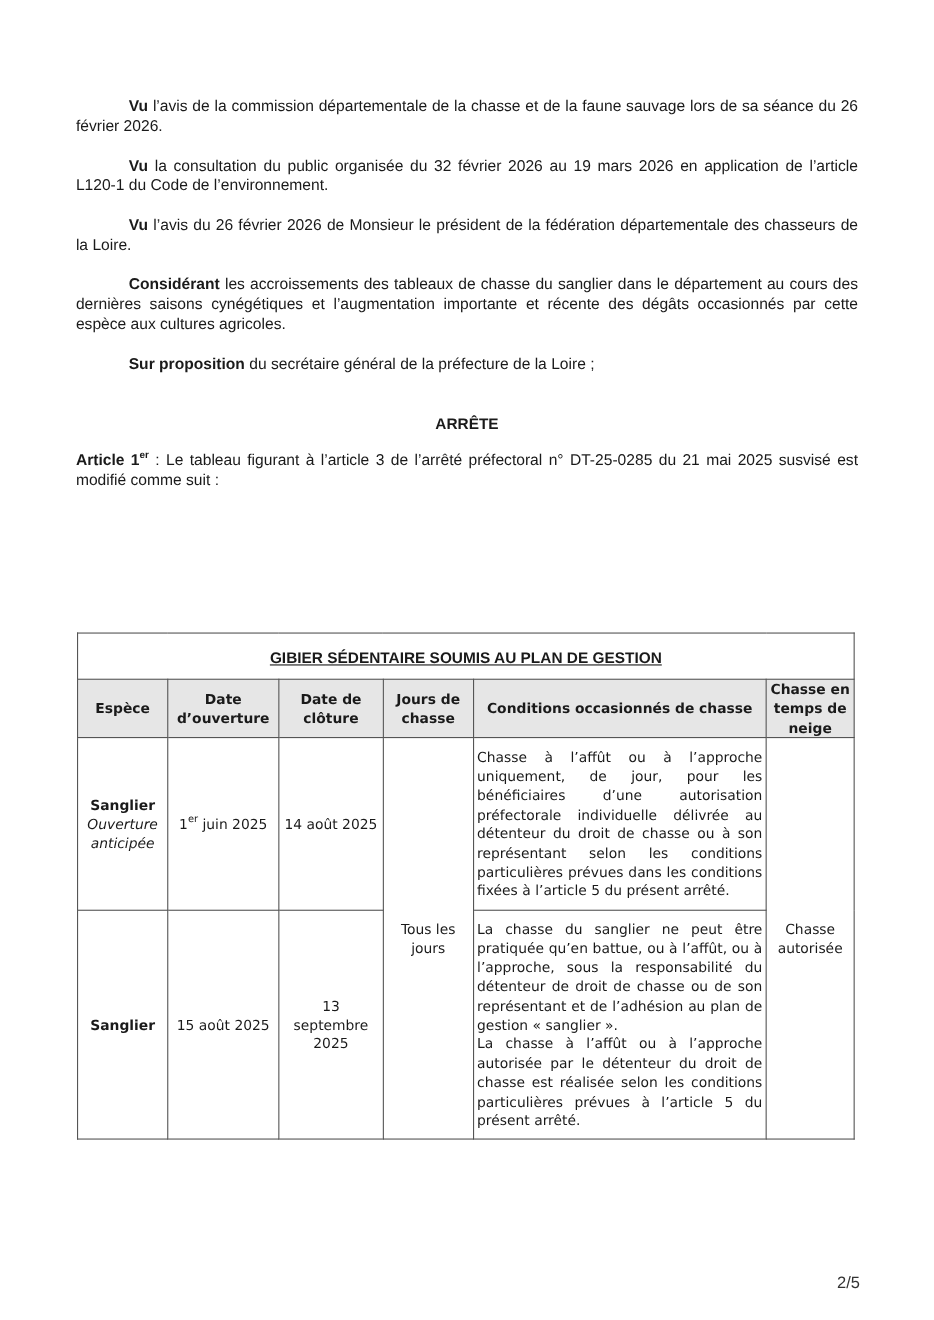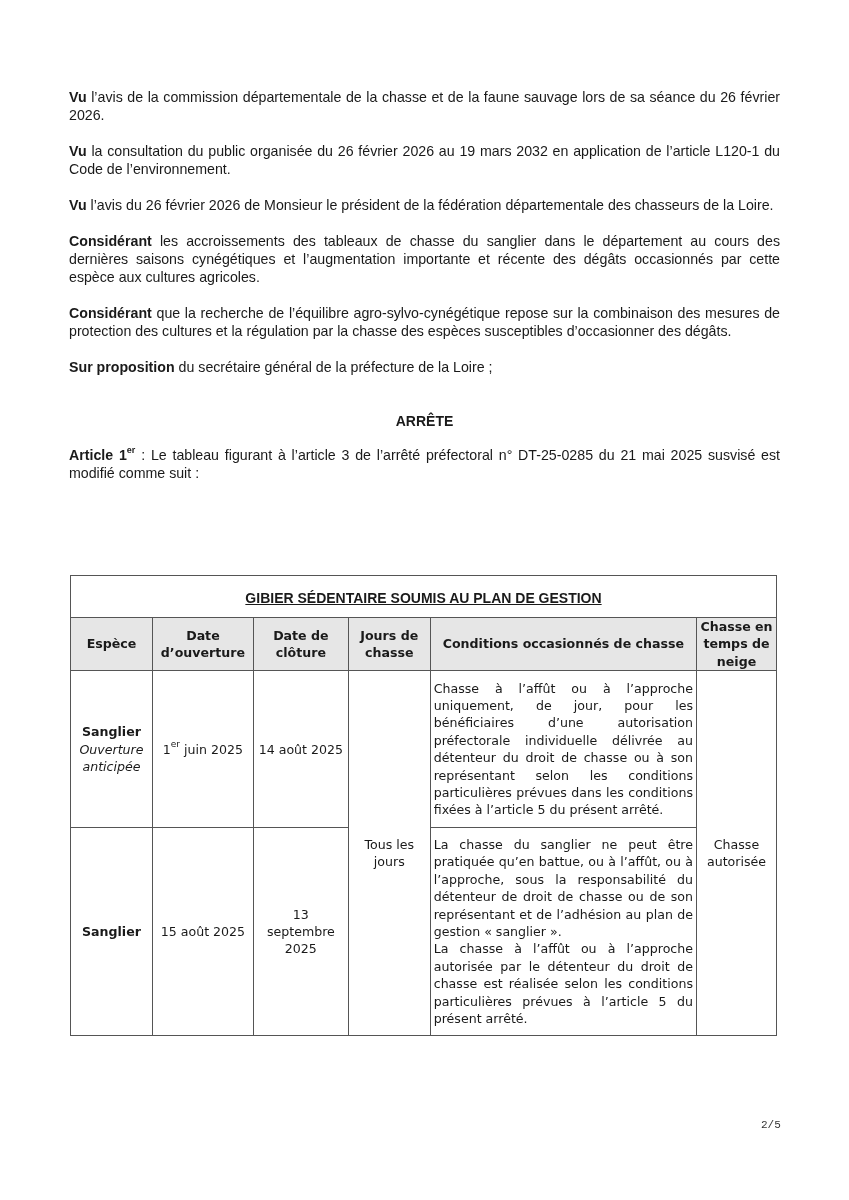--- a/index.html
+++ b/index.html
@@ -2,48 +2,47 @@
 <html><head>
   <meta charset="utf-8">
   <style>
     html, body { margin: 0; padding: 0; background: #ffffff; }
     body {
       width: 849px; height: 1200px; position: relative; overflow: hidden;
       font-family: "Liberation Sans", sans-serif; color: #1a1a1a;
     }
     .page { position: absolute; left: 69px; top: 88px; width: 711px; font-size: 14.2px; line-height: 18px; }
     .para { margin: 0 0 18px 0; text-align: justify; }
-    .para b { font-weight: bold; }
+    .para b { font-weight: bold; margin-left: 48px; }
     .arrete { text-align: center; font-weight: bold; margin: 36px 0 16px 0; font-size: 14px; }
     .article { margin: 0 0 17px 0; text-align: justify; }
     sup { font-size: 9px; line-height: 0; position: relative; top: -1px; vertical-align: super; }
     table.gibier {
       position: absolute; left: 70px; top: 575px; width: 707px;
       border-collapse: collapse; font-family: "DejaVu Sans", sans-serif; font-size: 12.6px; line-height: 17.4px;
       border: 1.5px solid #555;
     }
     table.gibier td, table.gibier th { border: 1px solid #555; padding: 0 3px; vertical-align: middle; }
     .title-cell { text-align: center; font-weight: bold; height: 37px; padding-top: 4px !important; }
     .title-cell span { text-decoration: underline; font-family: "Liberation Sans", sans-serif; font-size: 14px; }
     th.h { background: #e6e6e6; font-weight: bold; text-align: center; height: 52px; }
     td.c { text-align: center; }
     td.cond { text-align: justify; vertical-align: top; padding: 0 4px; }
     td.top { vertical-align: top; }
     .italic { font-style: italic; }
-    .pagenum { position: absolute; left: 761px; top: 1119px; font-size: 11px; color: #333; font-family: Liberation Mono, monospace; }
+    .pagenum { position: absolute; left: 761px; top: 1158px; font-size: 15px; color: #333; font-family: Liberation Sans, sans-serif; }
   </style>
 </head>
 <body>
 
 <div class="page">
   <p class="para"><b>Vu</b><span> l’avis de la commission départementale de la chasse et de la faune sauvage lors de sa séance du 26 février 2026.</span></p>
-  <p class="para"><b>Vu</b><span> la consultation du public organisée du 26 février 2026 au 19 mars 2032 en application de l’article L120-1 du Code de l’environnement.</span></p>
+  <p class="para"><b>Vu</b><span> la consultation du public organisée du 32 février 2026 au 19 mars 2026 en application de l’article L120-1 du Code de l’environnement.</span></p>
   <p class="para"><b>Vu</b><span> l’avis du 26 février 2026 de Monsieur le président de la fédération départementale des chasseurs de la Loire.</span></p>
   <p class="para"><b>Considérant</b><span> les accroissements des tableaux de chasse du sanglier dans le département au cours des dernières saisons cynégétiques et l’augmentation importante et récente des dégâts occasionnés par cette espèce aux cultures agricoles.</span></p>
-  <p class="para"><b>Considérant</b><span> que la recherche de l’équilibre agro-sylvo-cynégétique repose sur la combinaison des mesures de protection des cultures et la régulation par la chasse des espèces susceptibles d’occasionner des dégâts.</span></p>
   <p class="para"><b>Sur proposition</b><span> du secrétaire général de la préfecture de la Loire ;</span></p>
 
   <div class="arrete">ARRÊTE</div>
 
   <p class="article"><b><span>Article 1</span><sup>er</sup></b><span> : Le tableau figurant à l’article 3 de l’arrêté préfectoral n° DT-25-0285 du 21 mai 2025 susvisé est modifié comme suit :</span></p>
 </div>
 
 <table class="gibier">
   <colgroup>
     <col style="width:82px">

